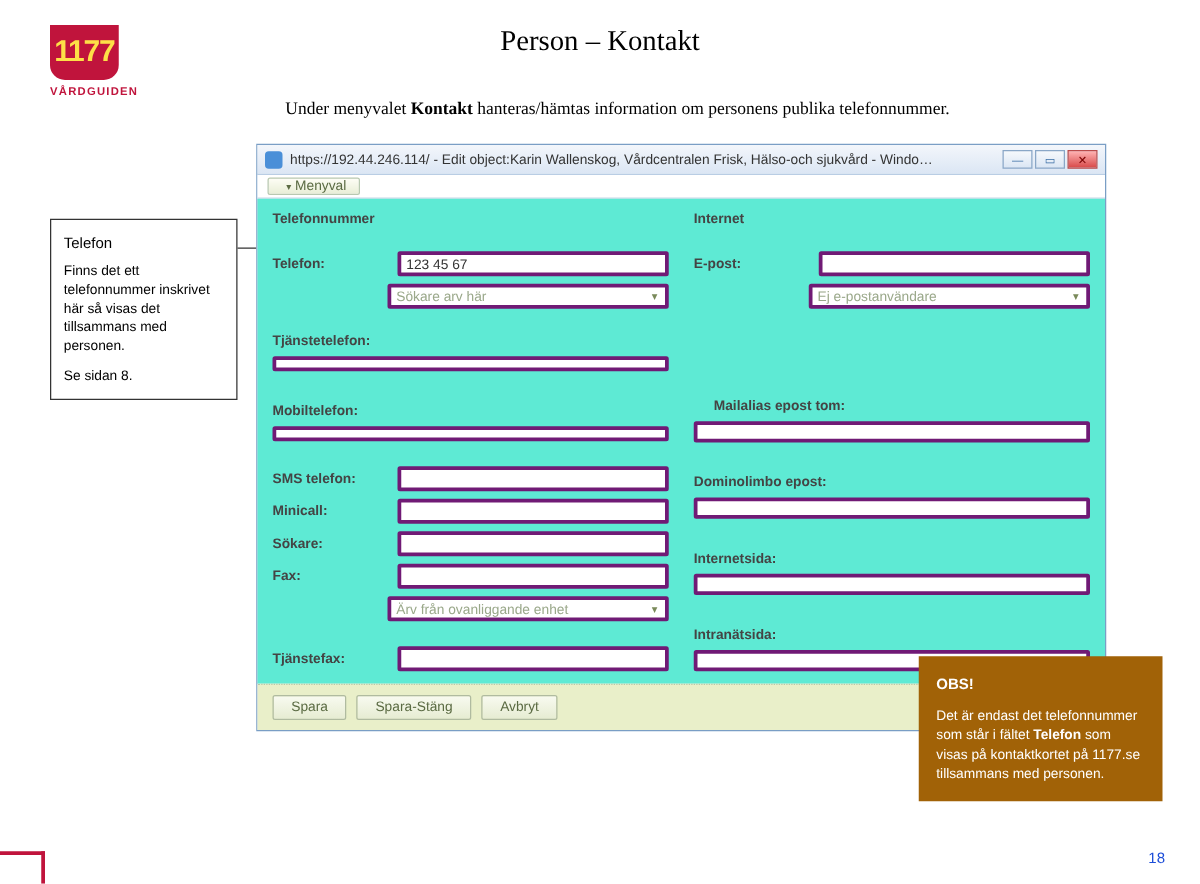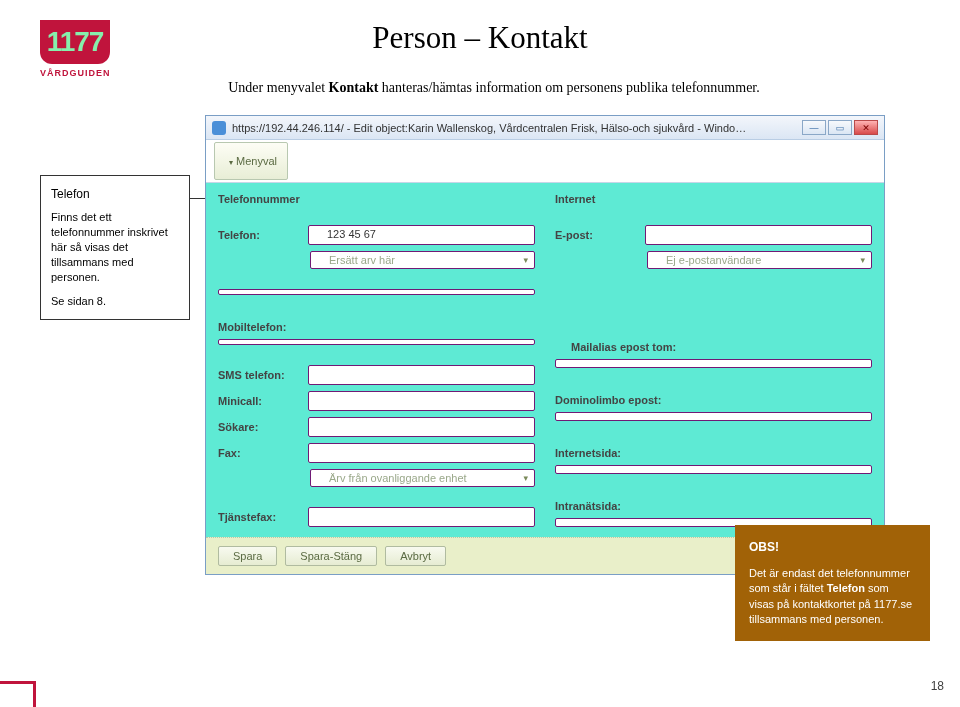--- a/index.html
+++ b/index.html
@@ -12,48 +12,48 @@
     overflow: hidden;
   }
   
   .logo {
     position: absolute;
     top: 20px;
     left: 40px;
   }
   .logo-box {
     background: #c0143c;
-    color: #86efac;
-    width: 70px;
+    color: #fde047;
+    width: 55px;
     height: 44px;
     display: flex;
     align-items: center;
     justify-content: center;
-    font-size: 28px;
+    font-size: 24px;
     font-weight: bold;
     border-bottom-left-radius: 12px;
     border-bottom-right-radius: 12px;
     letter-spacing: -1px;
   }
   .logo-sub {
     color: #c0143c;
     font-size: 9px;
     letter-spacing: 1px;
     text-align: center;
     margin-top: 4px;
     font-weight: bold;
   }
   
   .slide-title {
     position: absolute;
     top: 20px;
     left: 0;
     width: 100%;
     text-align: center;
-    font-size: 31px;
+    font-size: 23px;
     font-weight: normal;
     font-family: "Times New Roman", serif;
   }
   .slide-intro {
     position: absolute;
     top: 80px;
     left: 14px;
     width: 100%;
     text-align: center;
     font-size: 14px;
@@ -102,21 +102,21 @@
   .menubar {
     background: #fff;
     border-bottom: 1px solid #c6d6e8;
     padding: 2px 8px;
     display: flex;
     align-items: center;
   }
   .menubar .menyval-btn {
     border: 1px solid #b8c8b0;
     background: linear-gradient(#fdfdf5,#e8eed6);
-    padding: 12px 10px;
+    padding: 0 10px;
     font-size: 11px;
     color: #5b6b43;
     border-radius: 2px;
   }
   .menubar .menyval-btn .arrow { font-size: 8px; margin-left: 4px; }
   .form-area {
     background: #5eead4;
     padding: 10px 12px;
     display: flex;
     gap: 20px;
@@ -128,36 +128,36 @@
     gap: 6px;
   }
   .section-head {
     font-weight: bold;
     font-size: 11px;
     color: #444;
   }
   .field-row {
     display: flex;
     align-items: center;
-    gap: 6px;
+    gap: 16px;
     justify-content: flex-end;
   }
   .label {
     width: 84px;
     font-weight: bold;
     font-size: 11px;
     color: #444;
   }
   .input {
     flex: 1;
     height: 20px;
     background: #fff;
-    border: 1px solid #701a75;
+    border: 3px solid #701a75;
     border-radius: 2px;
-    padding: 2px 18px;
+    padding: 2px 4px;
     font-size: 11px;
     color: #333;
   }
   .input.indented { margin-left: 92px; }
   .input.full { margin-left: 0; }
   .select {
     position: relative;
   }
   .select::after {
     content: "▾";
@@ -219,23 +219,23 @@
     bottom: 0;
     left: 0;
     width: 36px;
     height: 26px;
     border-top: 3px solid #c0143c;
     border-right: 3px solid #c0143c;
   }
   .page-num {
     position: absolute;
     bottom: 14px;
-    right: 16px;
+    right: 28px;
     font-size: 12px;
-    color: #404040;
+    color: #1d4ed8;
   }
   
   .pointer {
     position: absolute;
     top: 198px;
     left: 190px;
     width: 45px;
     height: 1px;
     background: #333;
   }
@@ -288,23 +288,24 @@
   <div class="form-area">
 
     <div class="col">
       <div class="section-head">Telefonnummer</div>
       <div class="gap8"></div>
 
       <div class="field-row">
         <div class="label">Telefon:</div>
         <div class="input">123 45 67</div>
       </div>
-      <div class="input select indented placeholder">Ersätt arv här</div>
-
-      <div class="gap8"></div>
+      <div class="input select indented placeholder">Sökare arv här</div>
+
+      <div class="gap8"></div>
+      <div class="label" style="width:auto;">Tjänstetelefon:</div>
       <div class="input full"></div>
 
       <div class="gap14"></div>
       <div class="label" style="width:auto;">Mobiltelefon:</div>
       <div class="input full"></div>
 
       <div class="gap8"></div>
       <div class="field-row">
         <div class="label">SMS telefon:</div>
         <div class="input"></div>

